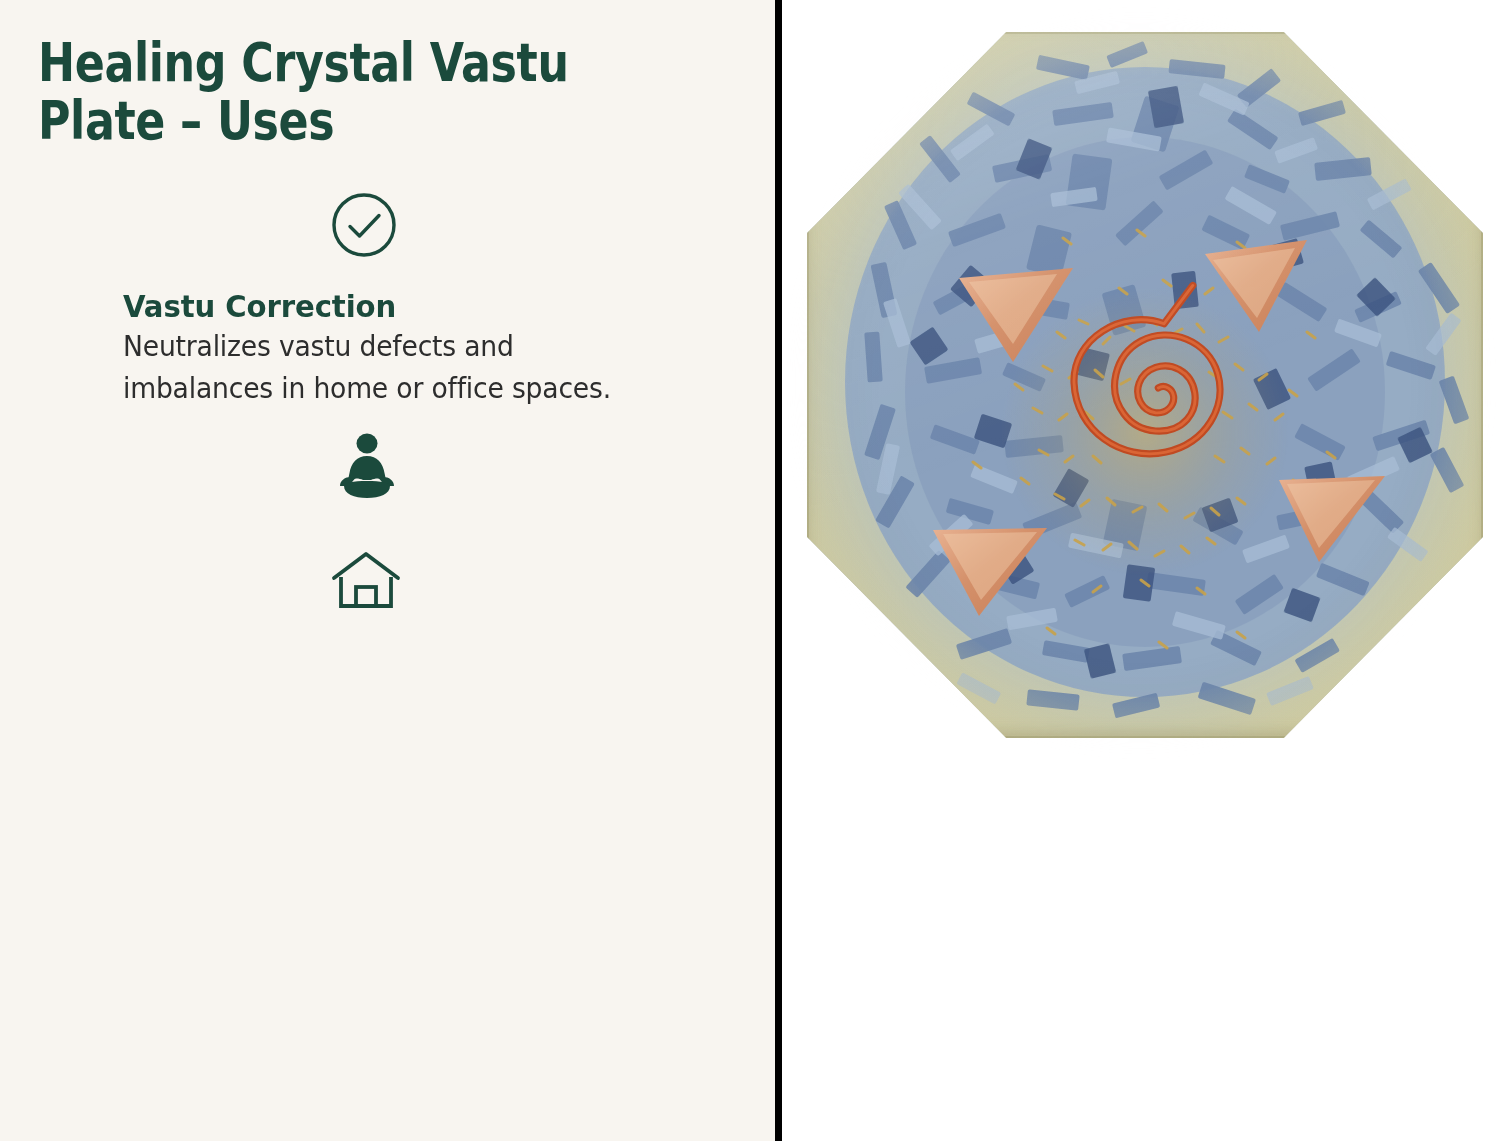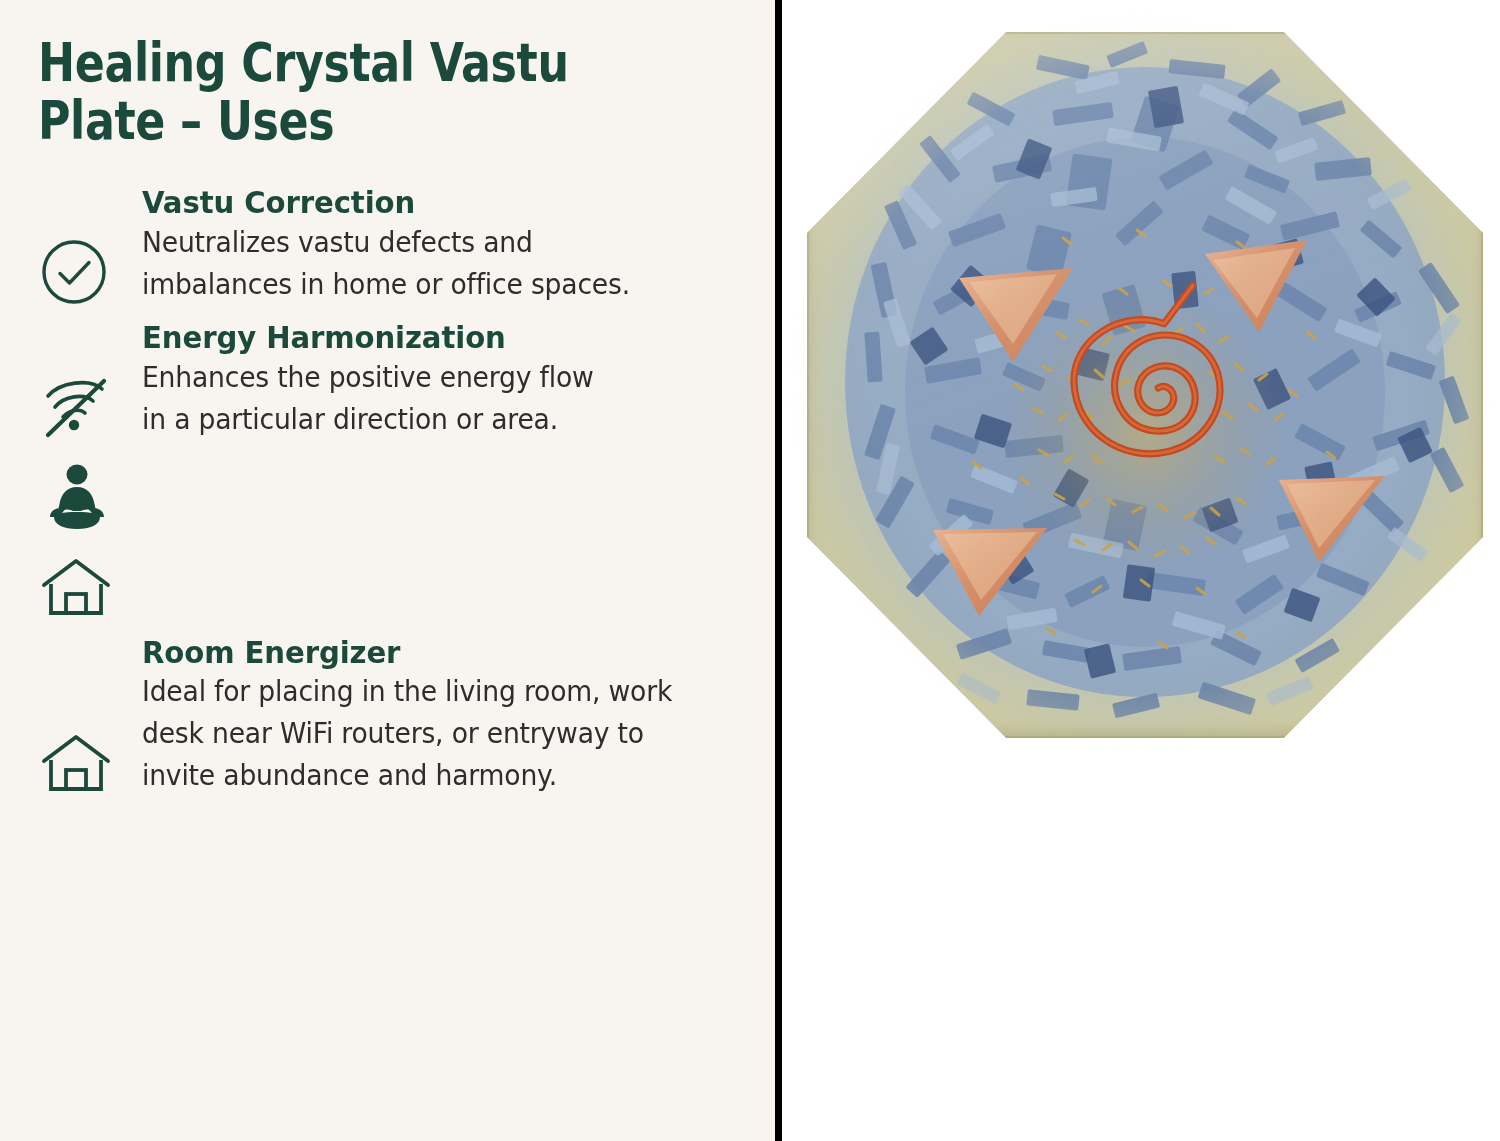--- a/index.html
+++ b/index.html
@@ -48,23 +48,24 @@
 
   .uses-list {
     list-style: none;
     margin: 0;
     padding: 0;
   }
 
   .use-item {
     position: relative;
     display: flex;
-    align-items: flex-end;
+    align-items: center;
     margin-bottom: 14px;
     min-height: 60px;
+    flex-direction: column;
   }
 
   .icon-cell {
     flex: 0 0 104px;
     width: 104px;
     padding-top: 6px;
     display: flex;
     justify-content: flex-start;
     align-items: flex-start;
     padding-left: 2px;
@@ -240,36 +241,20 @@
             <path d="M20 35.5 L29.5 45 L49 24.5" stroke="#1b4a3c" stroke-width="3.4" stroke-linecap="round" stroke-linejoin="round" fill="none"></path>
           </svg>
         </div>
         <div class="text-cell">
           <div class="item-title">Vastu Correction</div>
           <div class="item-desc">Neutralizes vastu defects and
 imbalances in home or office spaces.</div>
         </div>
       </li>
 
-      <li class="use-item">
-        <div class="icon-cell">
-          <svg width="72" height="72" viewBox="0 0 72 72" fill="none">
-            <path d="M8 27 C20 13, 50 9, 62 20" stroke="#1b4a3c" stroke-width="3.6" stroke-linecap="round" fill="none"></path>
-            <path d="M15 38 C24 27, 44 24, 53 32" stroke="#1b4a3c" stroke-width="3.6" stroke-linecap="round" fill="none"></path>
-            <path d="M23 48 C29 41, 40 39, 45 44" stroke="#1b4a3c" stroke-width="3.6" stroke-linecap="round" fill="none"></path>
-            <circle cx="34" cy="56" r="5.2" fill="#1b4a3c"></circle>
-            <path d="M8 66 L64 12" stroke="#1b4a3c" stroke-width="4.2" stroke-linecap="round"></path>
-          </svg>
-        </div>
-        <div class="text-cell">
-          <div class="item-title">Energy Harmonization</div>
-          <div class="item-desc">Enhances the positive energy flow
-in a particular direction or area.</div>
-        </div>
-      </li>
 
       <li class="use-item">
         <div class="icon-cell">
           <svg width="74" height="74" viewBox="0 0 74 74" fill="none">
             <ellipse cx="37" cy="13.5" rx="10.5" ry="10" fill="#1b4a3c"></ellipse>
             <path d="M37 26 C47 26, 53 33, 54.5 43 L56 50 C50 48, 45 48, 41 50 L37 50
                      L33 50 C29 48, 24 48, 18 50 L19.5 43 C21 33, 27 26, 37 26 Z" fill="#1b4a3c"></path>
             <path d="M10 56 C10 48.5, 19 45, 26 48 C22 51, 21 54, 21 56 Z" fill="#1b4a3c"></path>
             <path d="M64 56 C64 48.5, 55 45, 48 48 C52 51, 53 54, 53 56 Z" fill="#1b4a3c"></path>
             <path d="M14 56 C14 64, 24 68, 37 68 C50 68, 60 64, 60 56
@@ -281,35 +266,20 @@
       <li class="use-item">
         <div class="icon-cell">
           <svg width="72" height="66" viewBox="0 0 72 66" fill="none">
             <path d="M4 30 L36 6 L68 30" stroke="#1b4a3c" stroke-width="3.8" stroke-linecap="round" stroke-linejoin="round" fill="none"></path>
             <path d="M11 31 L11 58 L61 58 L61 31" stroke="#1b4a3c" stroke-width="3.8" stroke-linecap="square" stroke-linejoin="miter" fill="none"></path>
             <rect x="26" y="39" width="20" height="19" stroke="#1b4a3c" stroke-width="3.8" fill="none"></rect>
           </svg>
         </div>
       </li>
 
-      <li class="use-item">
-        <div class="icon-cell">
-          <svg width="72" height="66" viewBox="0 0 72 66" fill="none">
-            <path d="M4 30 L36 6 L68 30" stroke="#1b4a3c" stroke-width="3.8" stroke-linecap="round" stroke-linejoin="round" fill="none"></path>
-            <path d="M11 31 L11 58 L61 58 L61 31" stroke="#1b4a3c" stroke-width="3.8" stroke-linecap="square" stroke-linejoin="miter" fill="none"></path>
-            <rect x="26" y="39" width="20" height="19" stroke="#1b4a3c" stroke-width="3.8" fill="none"></rect>
-          </svg>
-        </div>
-        <div class="text-cell">
-          <div class="item-title">Room Energizer</div>
-          <div class="item-desc">Ideal for placing in the living room, work
-desk near WiFi routers, or entryway to
-invite abundance and harmony.</div>
-        </div>
-      </li>
 
     </ul>
   </section>
 
   <div class="divider"></div>
 
   <section class="right-panel">
     <div class="product-stage">
 
       <div class="plate-shadow"></div>

